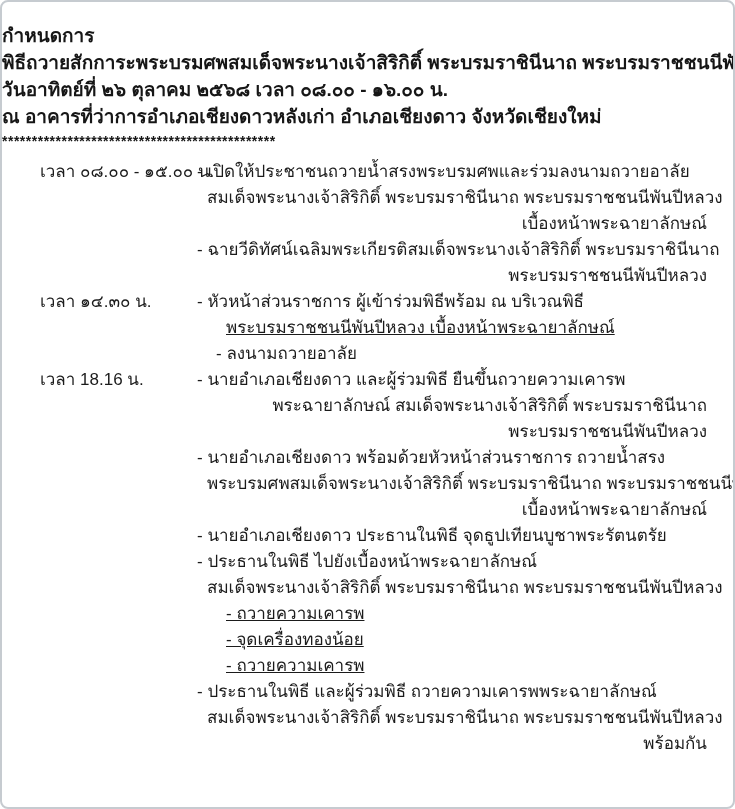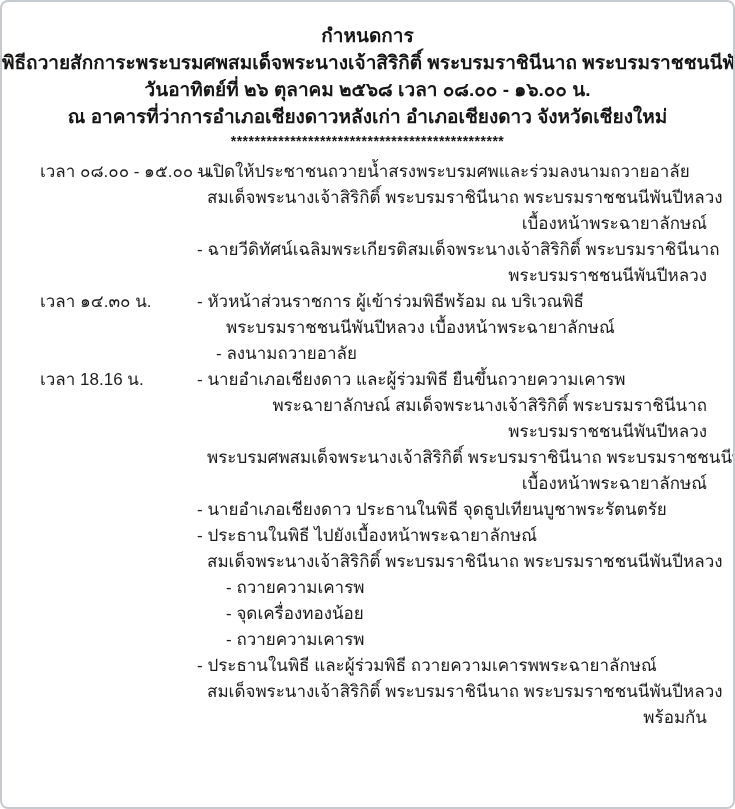--- a/index.html
+++ b/index.html
@@ -13,21 +13,20 @@
     width: 735px;
     height: 809px;
     background: #ffffff;
     border: 2px solid #c6cbd0;
     border-radius: 8px;
     overflow: hidden;
     color: #1b1b1b;
   }
   .doc-header {
     padding-top: 20px;
-    text-align: center;
   }
   .doc-header .hline {
     font-weight: bold;
     font-size: 19px;
     line-height: 27px;
     color: #161616;
     white-space: nowrap;
   }
   .doc-header .stars {
     font-weight: bold;
@@ -55,21 +54,21 @@
     flex: 1;
     min-width: 0;
   }
   .line {
     line-height: 26px;
     white-space: nowrap;
   }
   .ind0 { padding-left: 0; }
   .ind1 { padding-left: 10px; text-align: right; }
   .ind2 { padding-left: 19px; }
-  .ind3 { padding-left: 29px; }
+  .ind3 { padding-left: 29px; text-decoration: underline; }
 </style>
 </head>
 <body>
 
 <div class="page">
   <div class="doc-header">
     <div class="hline">กำหนดการ</div>
     <div class="hline">พิธีถวายสักการะพระบรมศพสมเด็จพระนางเจ้าสิริกิติ์ พระบรมราชินีนาถ พระบรมราชชนนีพันปีหลวง</div>
     <div class="hline">วันอาทิตย์ที่ ๒๖ ตุลาคม ๒๕๖๘ เวลา ๐๘.๐๐ - ๑๖.๐๐ น.</div>
     <div class="hline">ณ อาคารที่ว่าการอำเภอเชียงดาวหลังเก่า อำเภอเชียงดาว จังหวัดเชียงใหม่</div>
@@ -93,20 +92,21 @@
           <div class="line ind3">พระบรมราชชนนีพันปีหลวง เบื้องหน้าพระฉายาลักษณ์</div>
           <div class="line ind2">- ลงนามถวายอาลัย</div>
         </div>
       </div>
       <div class="sched-row">
         <div class="time-cell">เวลา 18.16 น.</div>
         <div class="content-cell">
           <div class="line ind0">- นายอำเภอเชียงดาว และผู้ร่วมพิธี ยืนขึ้นถวายความเคารพ</div>
           <div class="line ind1">พระฉายาลักษณ์ สมเด็จพระนางเจ้าสิริกิติ์ พระบรมราชินีนาถ</div>
           <div class="line ind1">พระบรมราชชนนีพันปีหลวง</div>
+          <div class="line ind0">- นายอำเภอเชียงดาว พร้อมด้วยหัวหน้าส่วนราชการ ถวายน้ำสรง</div>
           <div class="line ind1">พระบรมศพสมเด็จพระนางเจ้าสิริกิติ์ พระบรมราชินีนาถ พระบรมราชชนนีพันปีหลวง</div>
           <div class="line ind1">เบื้องหน้าพระฉายาลักษณ์</div>
           <div class="line ind0">- นายอำเภอเชียงดาว ประธานในพิธี จุดธูปเทียนบูชาพระรัตนตรัย</div>
           <div class="line ind0">- ประธานในพิธี ไปยังเบื้องหน้าพระฉายาลักษณ์</div>
           <div class="line ind1">สมเด็จพระนางเจ้าสิริกิติ์ พระบรมราชินีนาถ พระบรมราชชนนีพันปีหลวง</div>
           <div class="line ind3">- ถวายความเคารพ</div>
           <div class="line ind3">- จุดเครื่องทองน้อย</div>
           <div class="line ind3">- ถวายความเคารพ</div>
           <div class="line ind0">- ประธานในพิธี และผู้ร่วมพิธี ถวายความเคารพพระฉายาลักษณ์</div>
           <div class="line ind1">สมเด็จพระนางเจ้าสิริกิติ์ พระบรมราชินีนาถ พระบรมราชชนนีพันปีหลวง</div>

